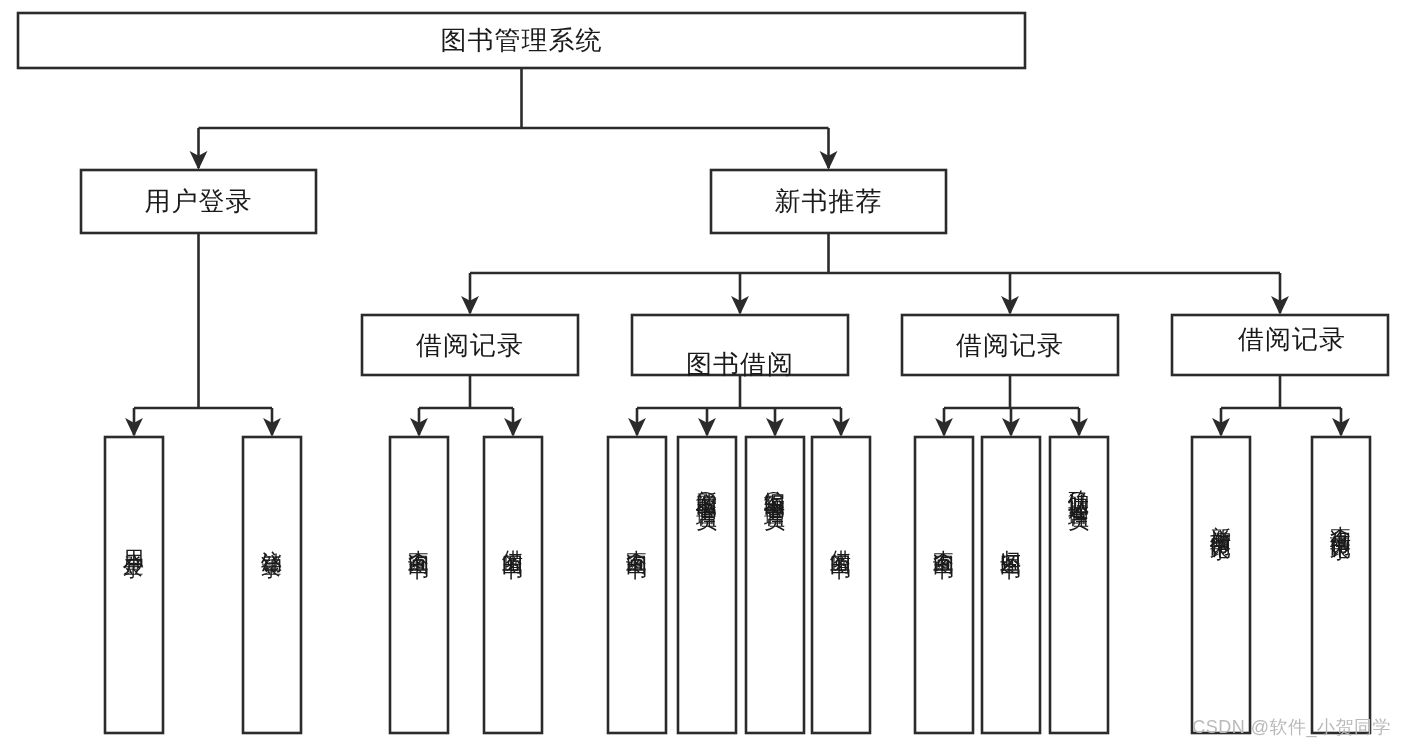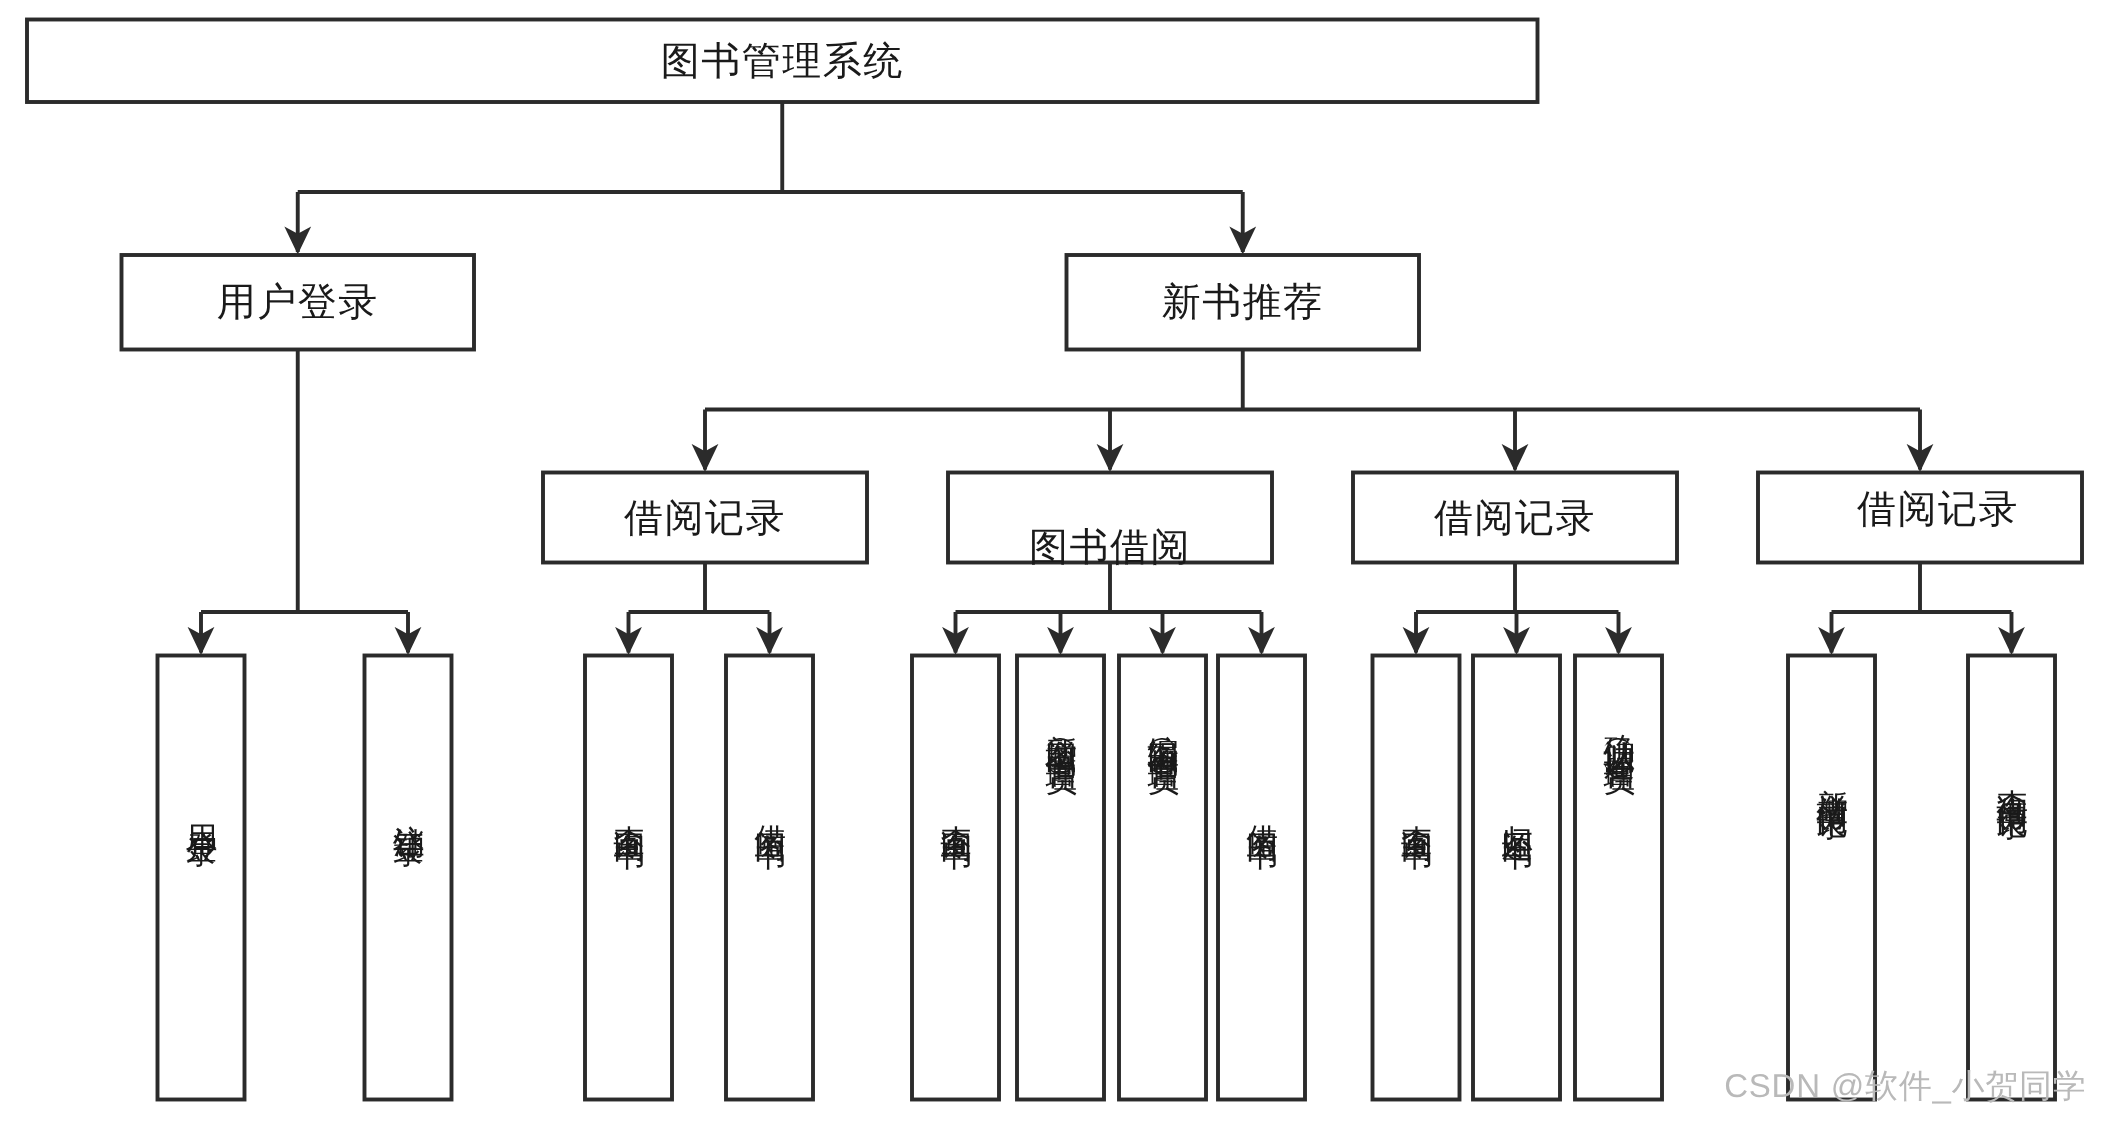--- a/index.html
+++ b/index.html
@@ -39,21 +39,21 @@
   }
   .arrow-head {
     fill: #2b2b2b;
     stroke: none;
   }
   .watermark {
     position: absolute;
     right: 14px;
     bottom: 8px;
     font-family: "Liberation Sans", "DejaVu Sans", sans-serif;
-    font-size: 22px;
+    font-size: 18px;
     color: #b9b9b9;
     white-space: nowrap;
     pointer-events: none;
     letter-spacing: 0.5px;
   }
   .vlabel-wrap {
     position: absolute;
     display: flex;
     align-items: flex-start;
     justify-content: center;

